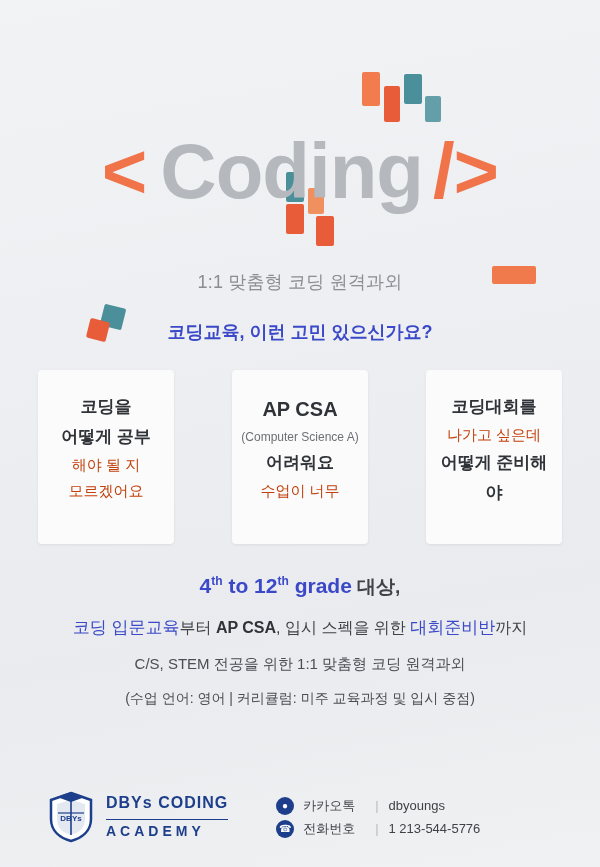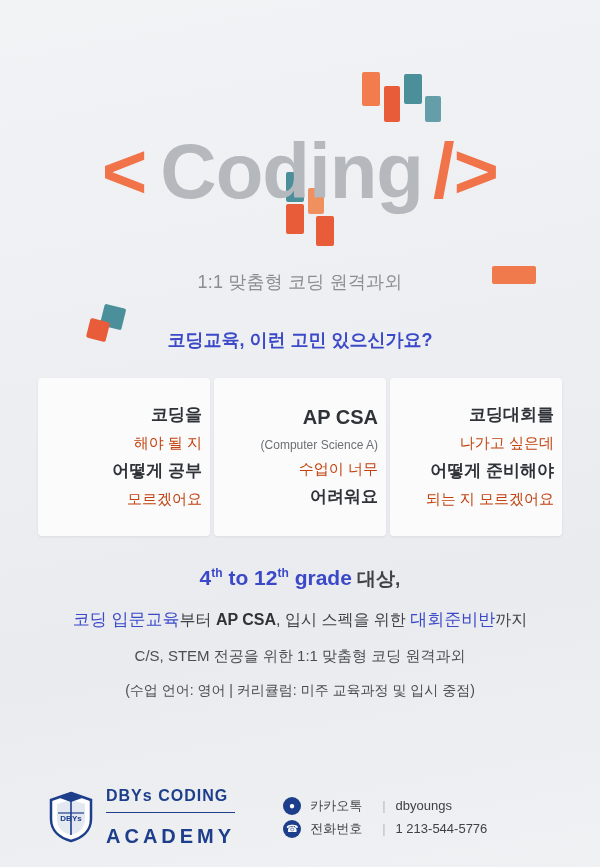--- a/index.html
+++ b/index.html
@@ -66,41 +66,41 @@
     top: 270px;
     width: 600px;
     text-align: center;
     font-size: 18px;
     color: #8a8d92;
     letter-spacing: .2px;
   }
 
   
   .headline {
-    margin-top: 28px;
+    margin-top: 20px;
     text-align: center;
     font-size: 18px;
     font-weight: bold;
     color: #3b49c9;
   }
 
   
   .cards {
     margin: 26px auto 0;
     width: 524px;
     display: flex;
     justify-content: space-between;
   }
   .card {
-    width: 172px;
+    width: 136px;
     background: #fbfbfc;
     border-radius: 4px;
     box-shadow: 0 1px 3px rgba(0,0,0,.07);
-    padding: 22px 8px 22px;
-    text-align: right;
+    padding: 22px 8px 36px;
+    text-align: center;
     box-sizing: border-box;
     min-height: 158px;
   }
   .card .line {
     font-size: 15px;
     color: #c2410c;
     line-height: 1.75;
   }
   .card .bold { font-weight: bold; font-size: 17px; color: #2f3237; }
   .card .big  { font-weight: bold; font-size: 20px; color: #2f3237; }
@@ -142,26 +142,26 @@
   }
   .crest { width: 46px; height: 52px; }
   .brand-text { margin-left: 12px; line-height: 1.25; }
   .brand-top {
     font-size: 16px;
     font-weight: bold;
     color: #1d3f8b;
     letter-spacing: 1px;
   }
   .brand-bot {
-    font-size: 20px;
+    font-size: 14px;
     font-weight: bold;
     color: #1d3f8b;
     letter-spacing: 4px;
     border-top: 1px solid #1d3f8b;
-    padding-top: 11px;
+    padding-top: 3px;
     margin-top: 6px;
   }
   .contacts {
     margin-left: 48px;
     font-size: 13px;
     color: #3f4246;
   }
   .contact-row {
     display: flex;
     align-items: center;
@@ -206,37 +206,36 @@
 
     <div class="hero-sub">1:1 맞춤형 코딩 원격과외</div>
   </div>
 
   <div class="headline">코딩교육, 이런 고민 있으신가요?</div>
 
   <div class="cards">
 
     <div class="card">
       <div class="line bold">코딩을</div>
+      <div class="line bold">어떻게 공부</div>
       <div class="line">해야 될 지</div>
-      <div class="line bold">어떻게 공부</div>
       <div class="line">모르겠어요</div>
     </div>
 
     <div class="card">
       <div class="line big">AP CSA</div>
       <div class="line small">(Computer Science A)</div>
+      <div class="line bold">어려워요</div>
       <div class="line">수업이 너무</div>
-      <div class="line bold">어려워요</div>
     </div>
 
     <div class="card">
       <div class="line bold">코딩대회를</div>
       <div class="line">나가고 싶은데</div>
       <div class="line bold">어떻게 준비해야</div>
-      <div class="line">되는 지 모르겠어요</div>
     </div>
 
   </div>
 
   <div class="body-copy">
 
     <div class="row row-1">
       <span>4</span><sup>th</sup><span> to </span><span>12</span><sup>th</sup><span> grade</span><span class="plain"> 대상,</span>
     </div>
 

